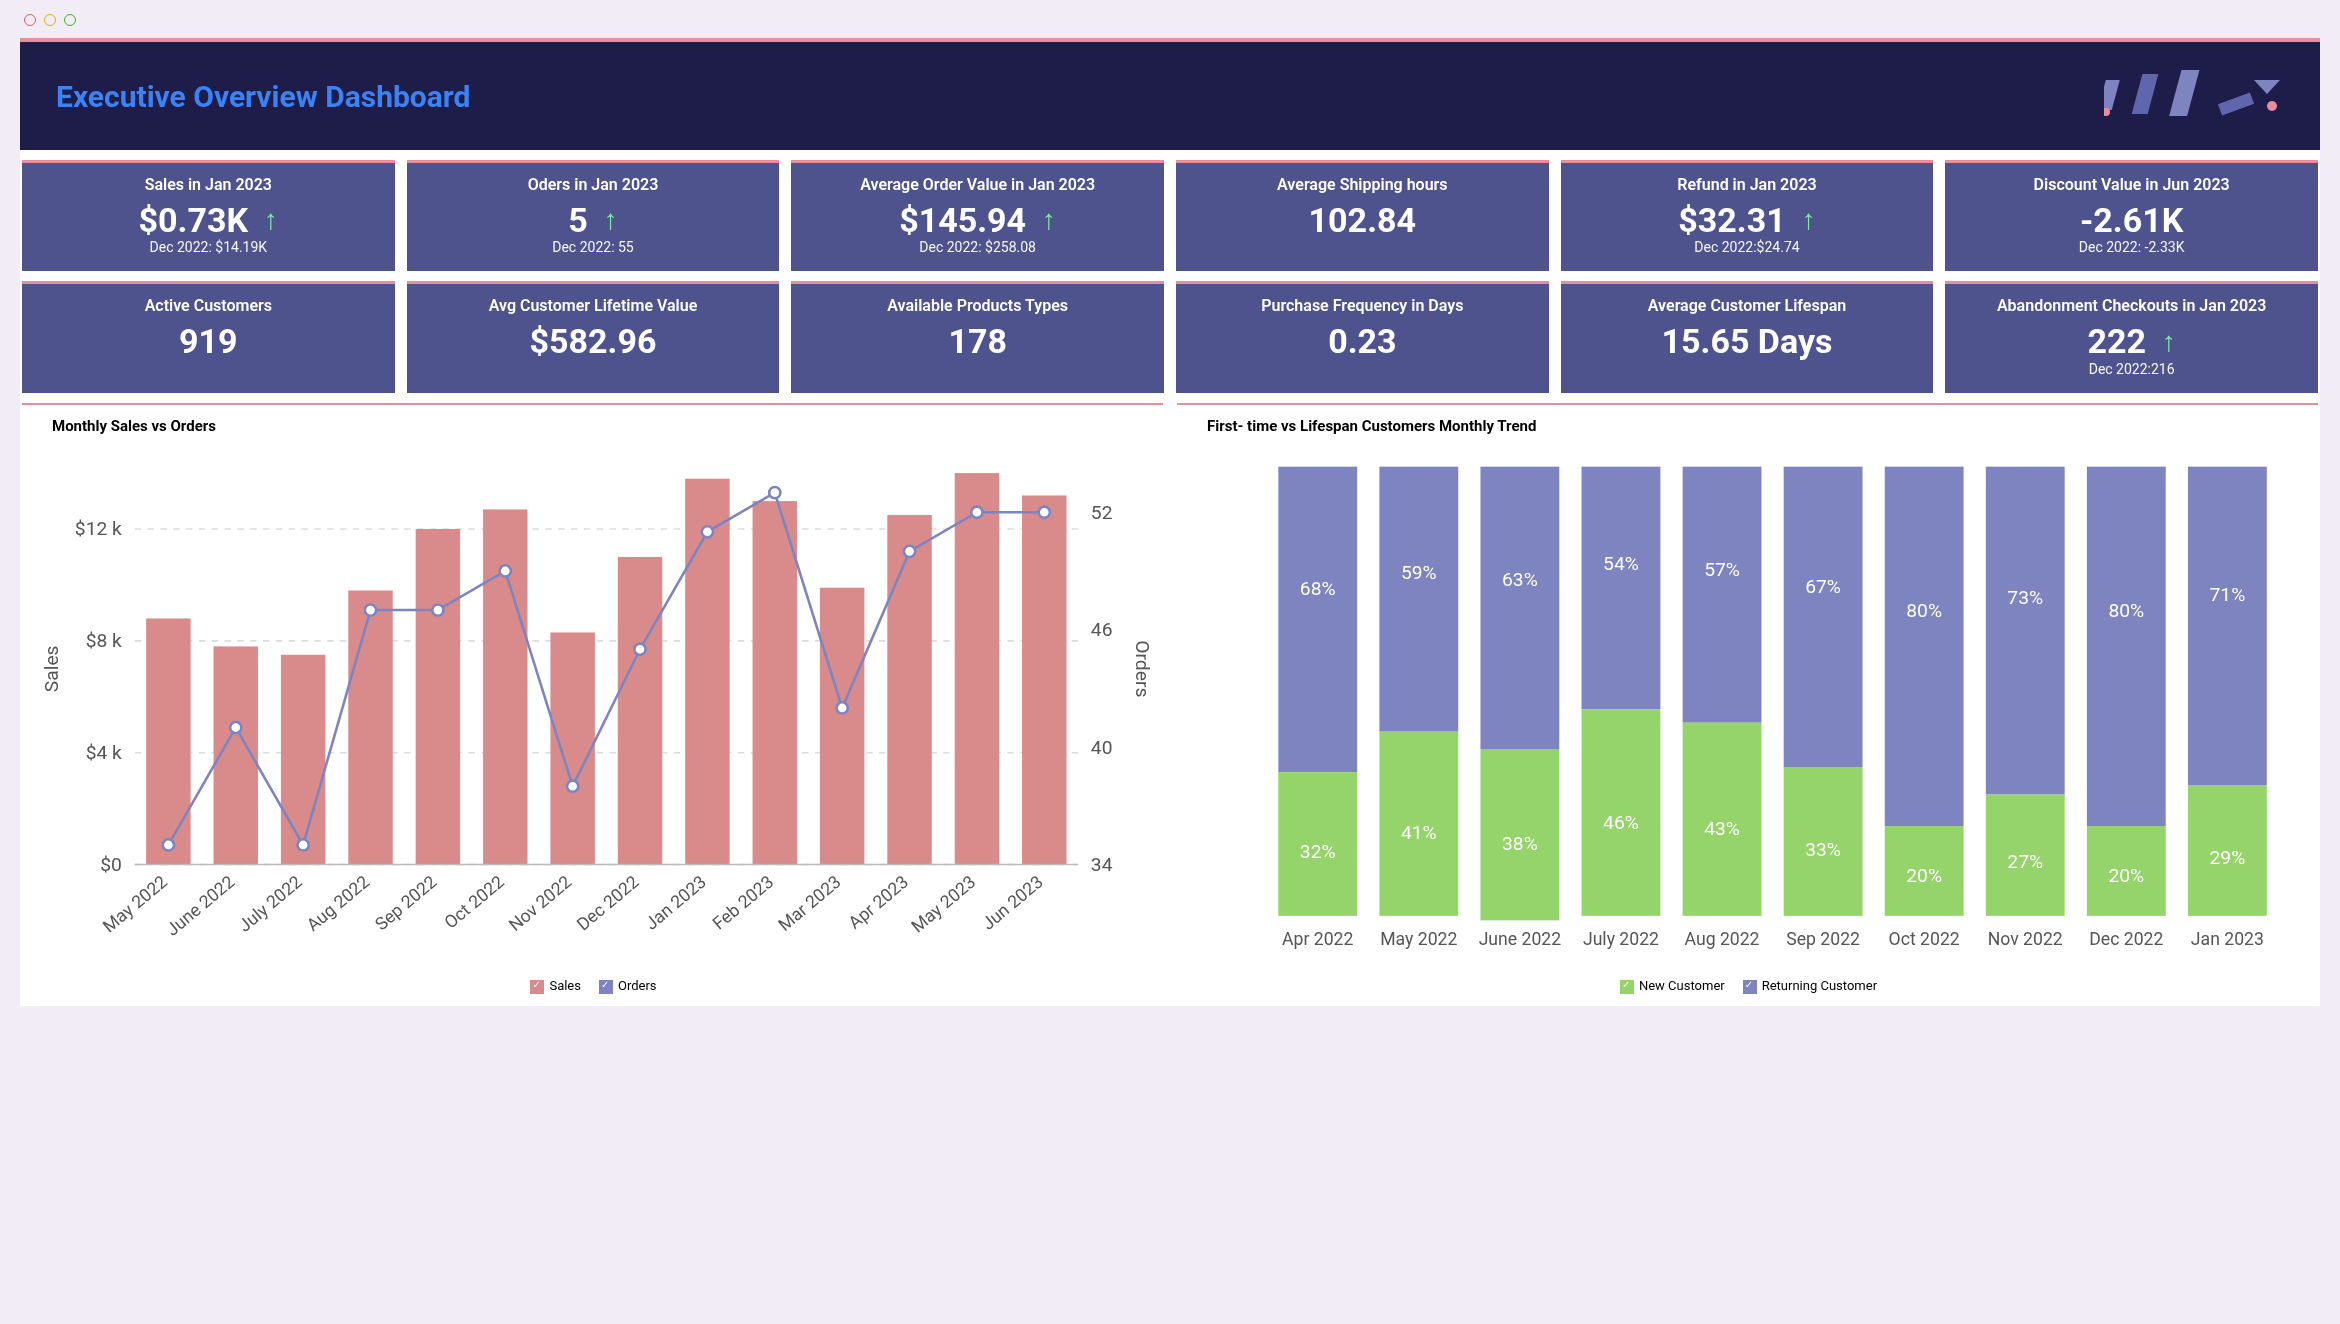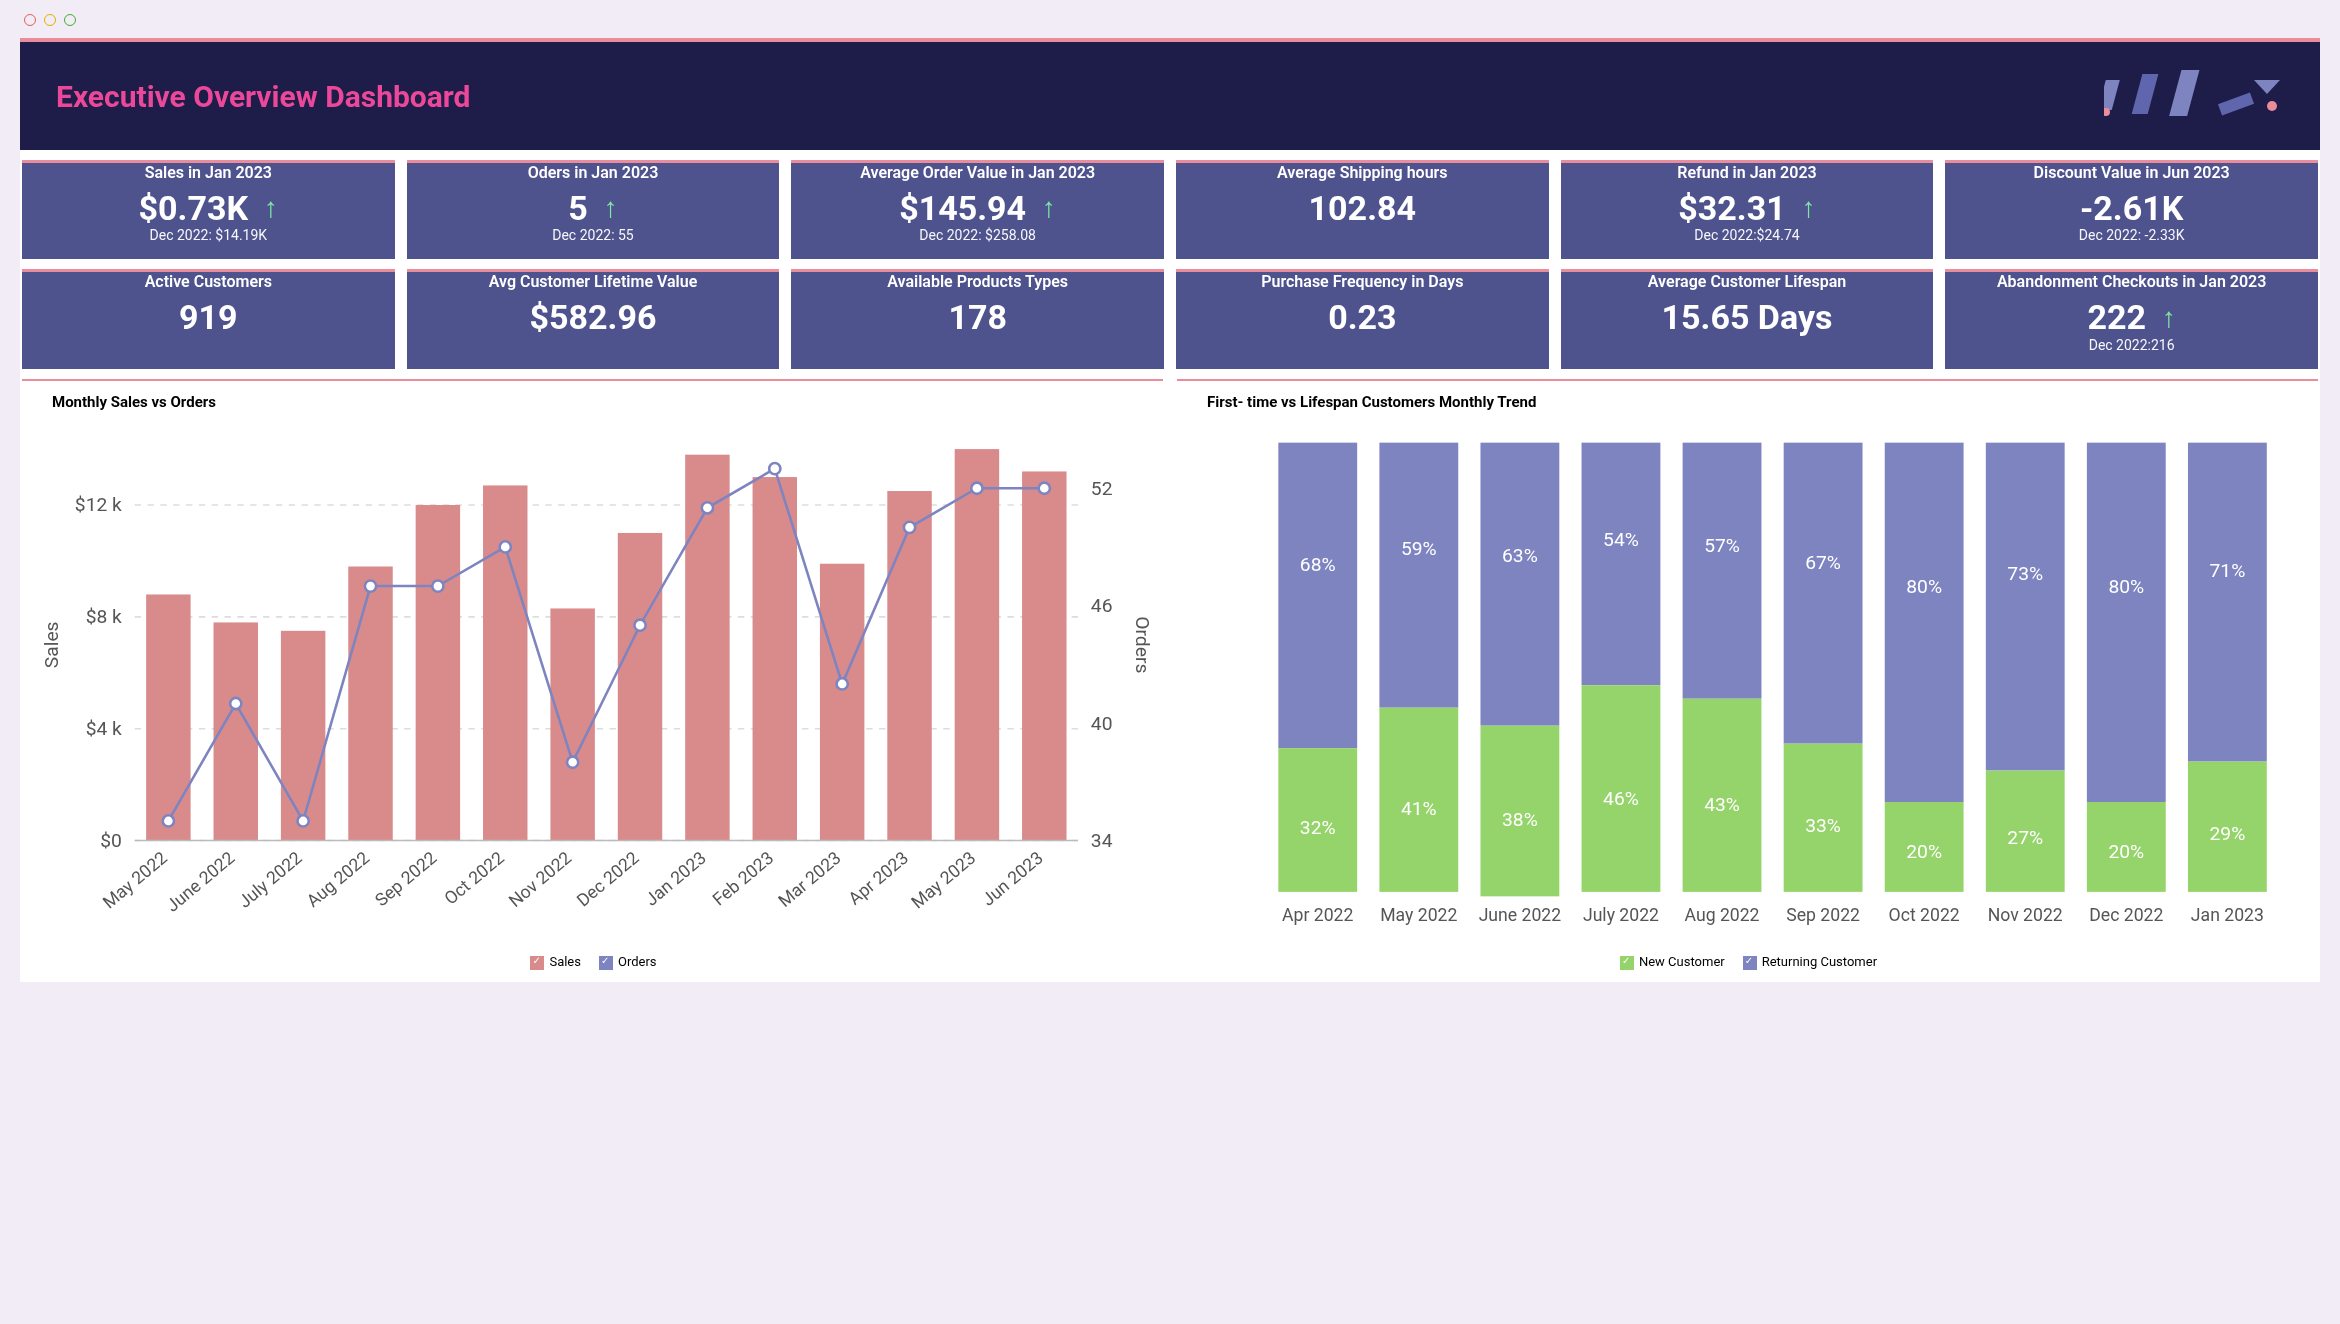--- a/index.html
+++ b/index.html
@@ -1,25 +1,25 @@
 <!DOCTYPE html>
 <html><head>
 <meta charset="utf-8">
 <style>
   * { box-sizing: border-box; margin: 0; padding: 0; }
   body { font-family: -apple-system, "Segoe UI", Roboto, sans-serif; background: #f2ecf6; padding: 10px 20px 20px 20px; }
   .window-dots { display:flex; gap:8px; padding: 4px 0 12px 4px;}
   .dot { width:12px; height:12px; border-radius:50%; border:1.5px solid; background:transparent;}
   .dot.red{border-color:#e06057;} .dot.yellow{border-color:#e0b000;} .dot.green{border-color:#40b030;}
   .page { background:#fff; border-top:4px solid #e98c9b; }
-  .header { background:#1e1c48; color:#ec4899; margin:0 0 10px 0; padding:26px 36px; display:flex; justify-content:space-between; align-items:center;}
+  .header { background:#1e1c48; color:#3b82f6; margin:0 0 10px 0; padding:26px 36px; display:flex; justify-content:space-between; align-items:center;}
   .header h1{font-size:30px; font-weight:700;}
   .header-decor svg{height:52px;}
   .kpi-grid { display:grid; grid-template-columns: repeat(6, 1fr); gap:12px; padding:0 2px 10px 2px;}
-  .kpi { background:#4e538e; color:#fff; border-top:3px solid #e98c9b; text-align:center; padding:0 10px 16px 10px; }
+  .kpi { background:#4e538e; color:#fff; border-top:3px solid #e98c9b; text-align:center; padding:12px 10px 16px 10px; }
   .kpi .title{font-size:16px; font-weight:600; margin-bottom:8px;}
   .kpi .value{font-size:34px; font-weight:700; display:inline-flex; align-items:center; gap:16px; line-height:1.1;}
   .kpi .arrow{color:#7ee8a3; font-size:28px; font-weight:400;}
   .kpi .foot{font-size:14px; opacity:.95;}
   .charts-row{display:grid; grid-template-columns:1fr 1fr; gap:14px; padding:0 2px 4px 2px;}
   .chart-card{background:#fff; border-top:2px solid #e98c9b; padding:12px 8px 8px 10px;}
   .chart-title{font-size:15px; font-weight:700; margin:0 0 6px 20px;}
   .chart-area{position:relative;}
   svg text{font-family:inherit;}
   .legend{display:flex; gap:18px; justify-content:center; font-size:13px; margin-top:4px;}

